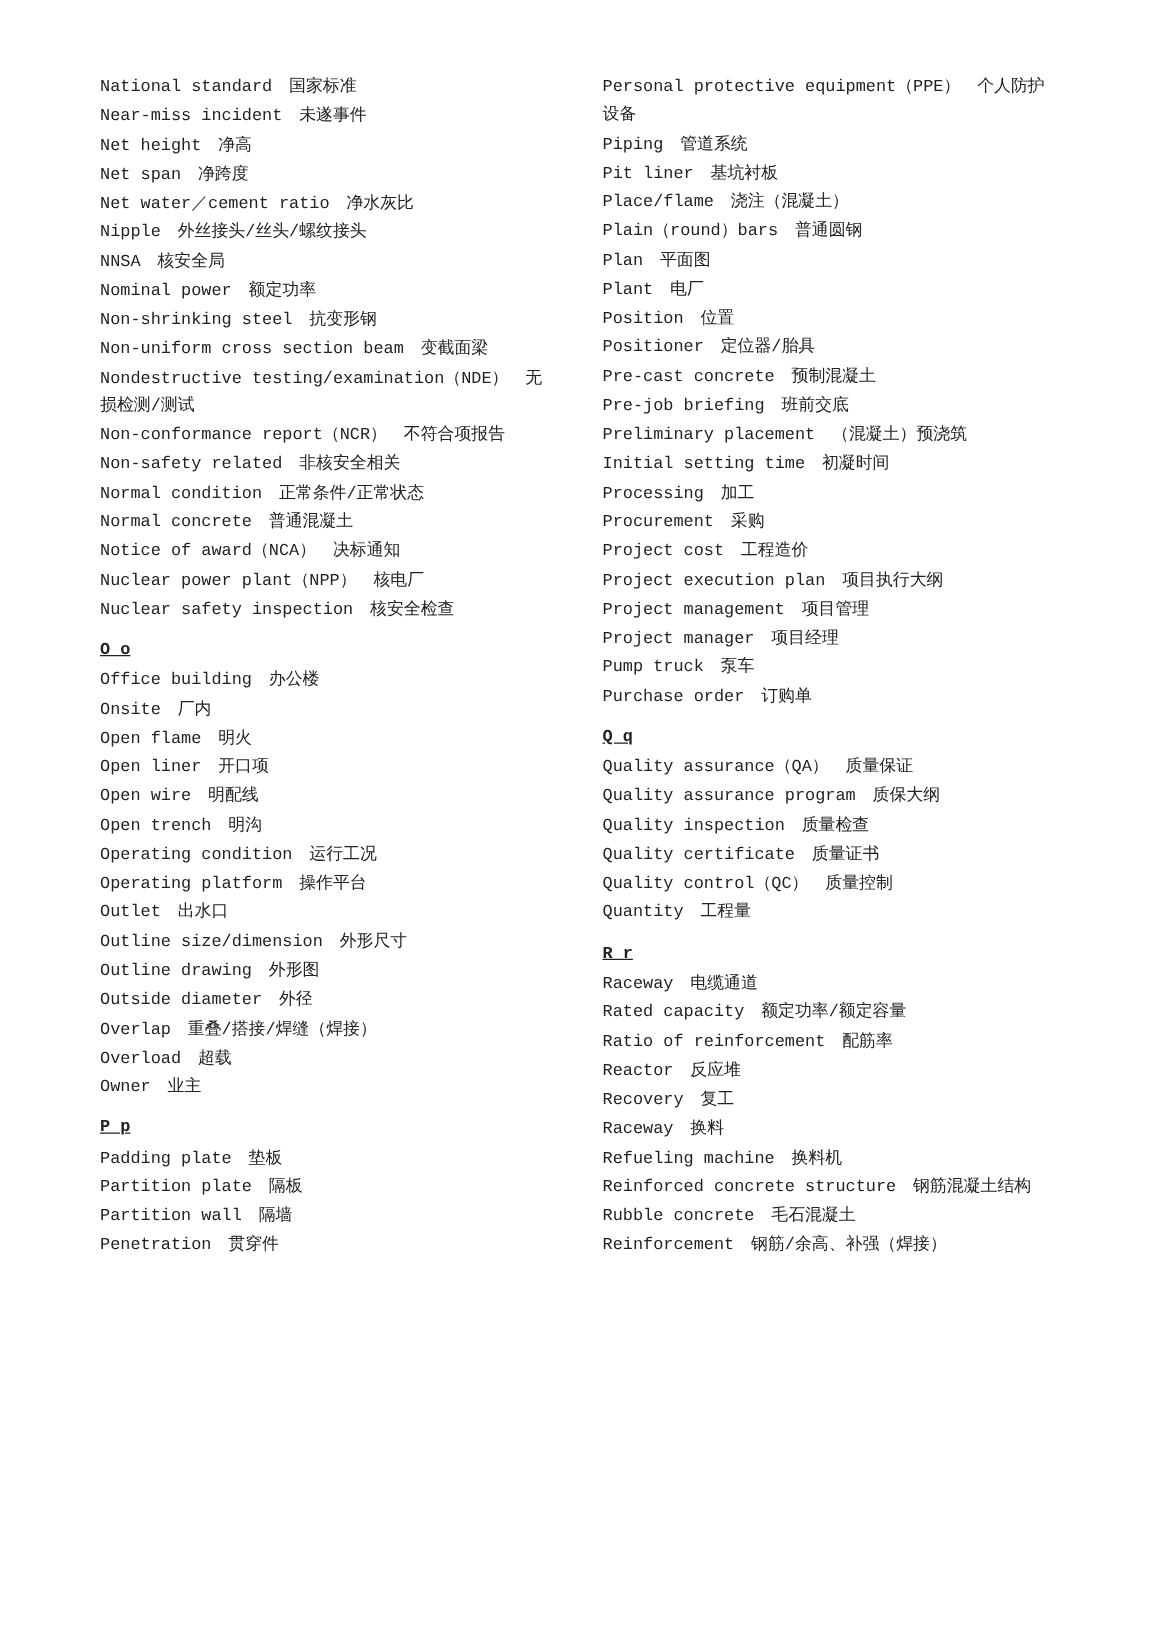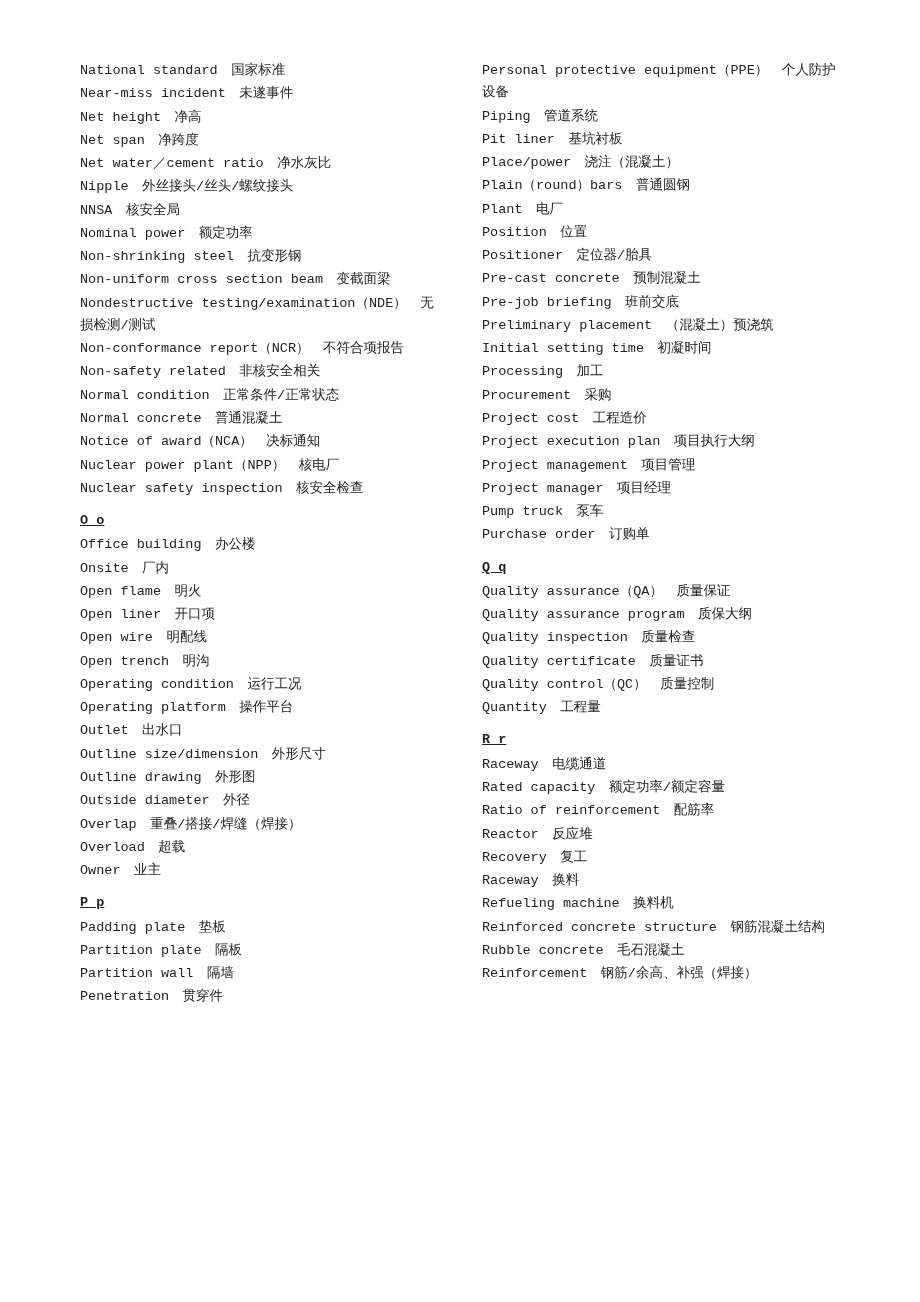--- a/index.html
+++ b/index.html
@@ -73,22 +73,23 @@
       <span class="entry">Padding plate　垫板</span>
       <span class="entry">Partition plate　隔板</span>
       <span class="entry">Partition wall　隔墙</span>
       <span class="entry">Penetration　贯穿件</span>
     </div>
 
   <div class="col" id="right-col">
       <span class="entry">Personal protective equipment（PPE）　个人防护设备</span>
       <span class="entry">Piping　管道系统</span>
       <span class="entry">Pit liner　基坑衬板</span>
-      <span class="entry">Place/power　浇注（混凝土）</span>
+      <span class="entry">Place/flame　浇注（混凝土）</span>
       <span class="entry">Plain（round）bars　普通圆钢</span>
+      <span class="entry">Plan　平面图</span>
       <span class="entry">Plant　电厂</span>
       <span class="entry">Position　位置</span>
       <span class="entry">Positioner　定位器/胎具</span>
       <span class="entry">Pre-cast concrete　预制混凝土</span>
       <span class="entry">Pre-job briefing　班前交底</span>
       <span class="entry">Preliminary placement　（混凝土）预浇筑</span>
       <span class="entry">Initial setting time　初凝时间</span>
       <span class="entry">Processing　加工</span>
       <span class="entry">Procurement　采购</span>
       <span class="entry">Project cost　工程造价</span>

